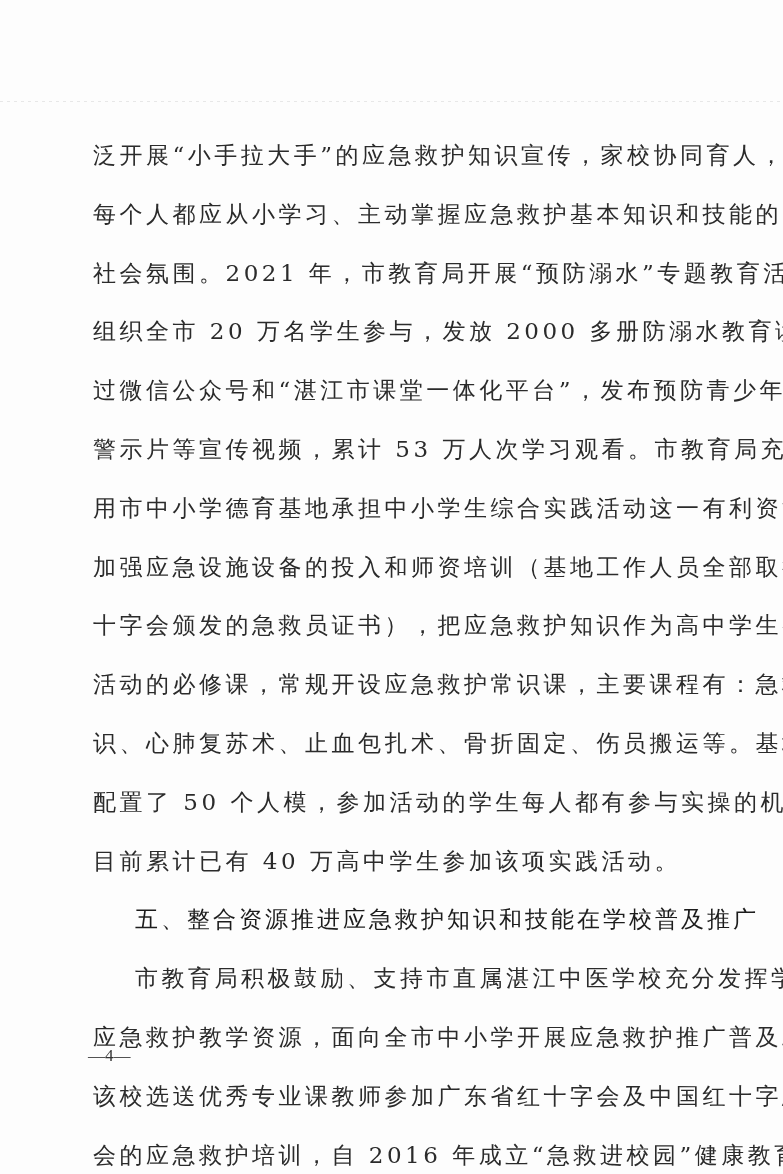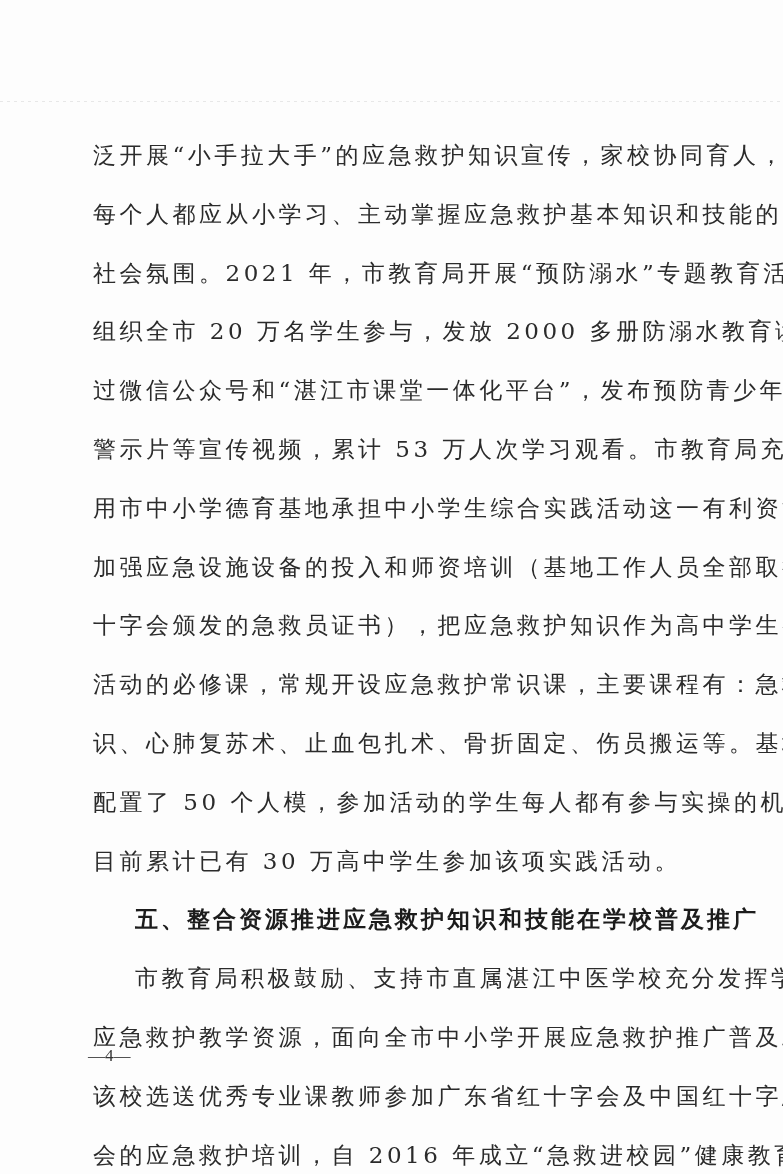--- a/index.html
+++ b/index.html
@@ -45,21 +45,21 @@
       letter-spacing: 3.5px;
       white-space: nowrap;
       color: #2b2b2b;
     }
     .line.indent {
       padding-left: 42px;
     }
     .line.heading {
       padding-left: 42px;
       font-family: "DejaVu Sans", "Liberation Sans", sans-serif;
-      font-weight: bold;
+      font-weight: normal;
       color: #1c1c1c;
       letter-spacing: 3px;
     }
     .page-number {
       position: absolute;
       left: 88px;
       top: 1046px;
       font-size: 17px;
       color: #333333;
       font-family: "Liberation Serif", serif;
@@ -77,21 +77,21 @@
     <div class="line">社会氛围。2021 年，市教育局开展“预防溺水”专题教育活动，</div>
     <div class="line">组织全市 20 万名学生参与，发放 2000 多册防溺水教育读本，通</div>
     <div class="line">过微信公众号和“湛江市课堂一体化平台”，发布预防青少年溺水</div>
     <div class="line">警示片等宣传视频，累计 53 万人次学习观看。市教育局充分利</div>
     <div class="line">用市中小学德育基地承担中小学生综合实践活动这一有利资源，</div>
     <div class="line">加强应急设施设备的投入和师资培训（基地工作人员全部取得红</div>
     <div class="line">十字会颁发的急救员证书），把应急救护知识作为高中学生参加</div>
     <div class="line">活动的必修课，常规开设应急救护常识课，主要课程有：急救常</div>
     <div class="line">识、心肺复苏术、止血包扎术、骨折固定、伤员搬运等。基地还</div>
     <div class="line">配置了 50 个人模，参加活动的学生每人都有参与实操的机会，</div>
-    <div class="line">目前累计已有 30 万高中学生参加该项实践活动。</div>
+    <div class="line">目前累计已有 40 万高中学生参加该项实践活动。</div>
     <div class="line heading">五、整合资源推进应急救护知识和技能在学校普及推广</div>
     <div class="line indent">市教育局积极鼓励、支持市直属湛江中医学校充分发挥学校</div>
     <div class="line">应急救护教学资源，面向全市中小学开展应急救护推广普及工作。</div>
     <div class="line">该校选送优秀专业课教师参加广东省红十字会及中国红十字总</div>
     <div class="line">会的应急救护培训，自 2016 年成立“急救进校园”健康教育小组</div>
 
   </div>
 
   <div class="page-number">—4—</div>
 </div>

